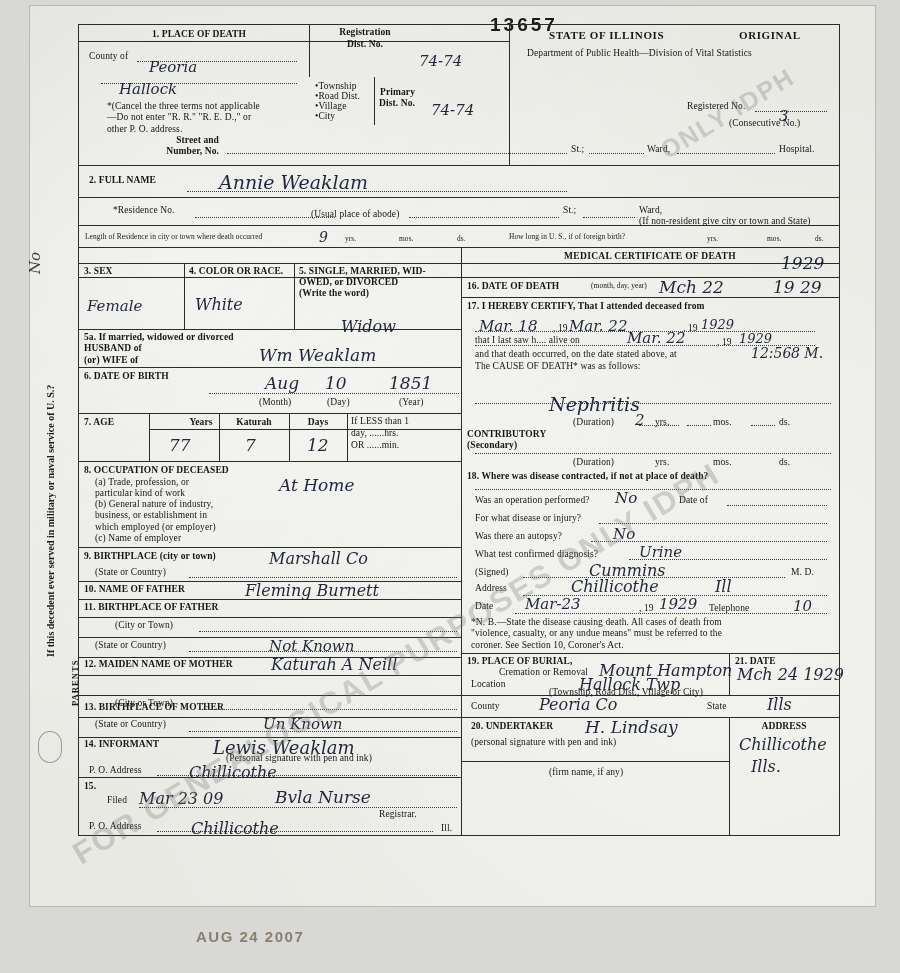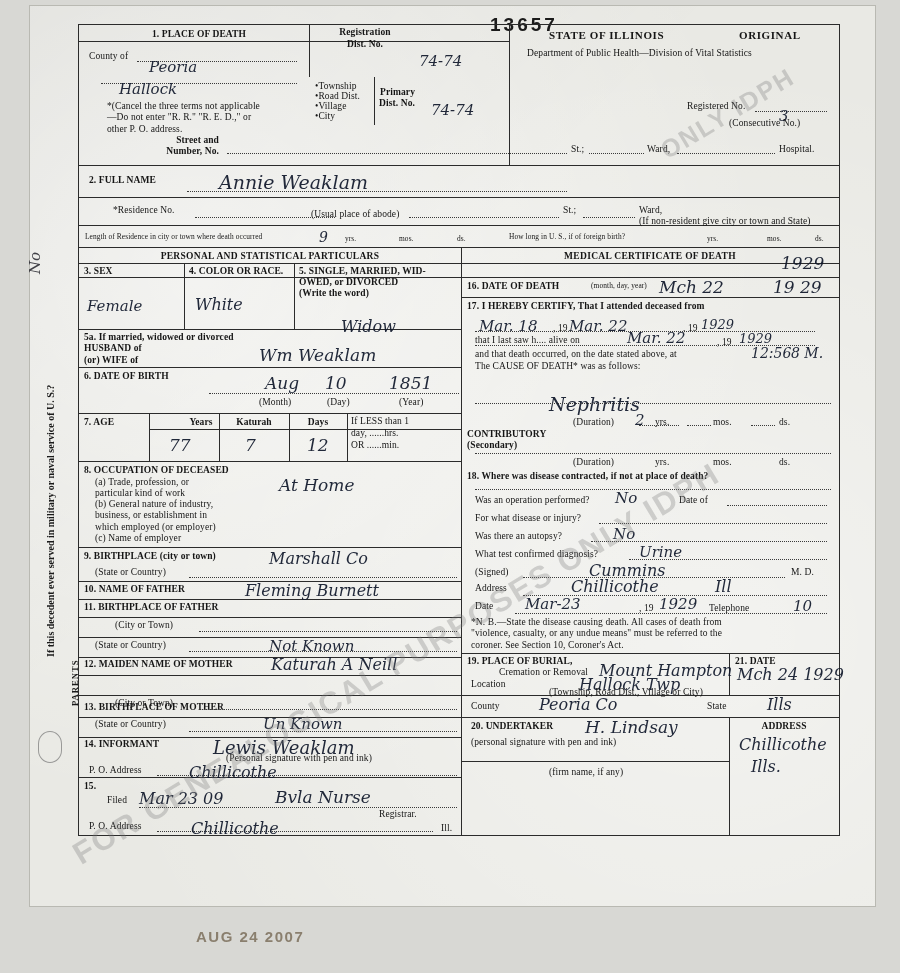--- a/index.html
+++ b/index.html
@@ -205,21 +205,20 @@
     <div class="lab xs" style="left:320px;top:210px;">mos.</div>
     <div class="lab xs" style="left:378px;top:210px;">ds.</div>
     <div class="lab xs" style="left:430px;top:208px;">How long in U. S., if of foreign birth?</div>
     <div class="lab xs" style="left:628px;top:210px;">yrs.</div>
     <div class="lab xs" style="left:688px;top:210px;">mos.</div>
     <div class="lab xs" style="left:736px;top:210px;">ds.</div>
 
     <div class="hline" style="left:0;top:238px;width:760px;"></div>
     <div class="vline" style="left:382px;top:222px;height:588px;"></div>
 
-    <div class="lab b c" style="left:0;top:226px;width:382px;letter-spacing:.3px;">PERSONAL AND STATISTICAL PARTICULARS</div>
     <div class="lab b c" style="left:382px;top:226px;width:378px;letter-spacing:.3px;">MEDICAL CERTIFICATE OF DEATH</div>
     <div class="hw" style="left:702px;top:228px;font-size:17px;">1929</div>
 
     <div class="hline" style="left:0;top:252px;width:382px;"></div>
     <div class="vline" style="left:105px;top:238px;height:66px;"></div>
     <div class="vline" style="left:215px;top:238px;height:66px;"></div>
     <div class="hline" style="left:0;top:304px;width:382px;"></div>
 
     <div class="lab b" style="left:5px;top:241px;">3. SEX</div>
     <div class="lab b" style="left:110px;top:241px;">4. COLOR OR RACE.</div>

